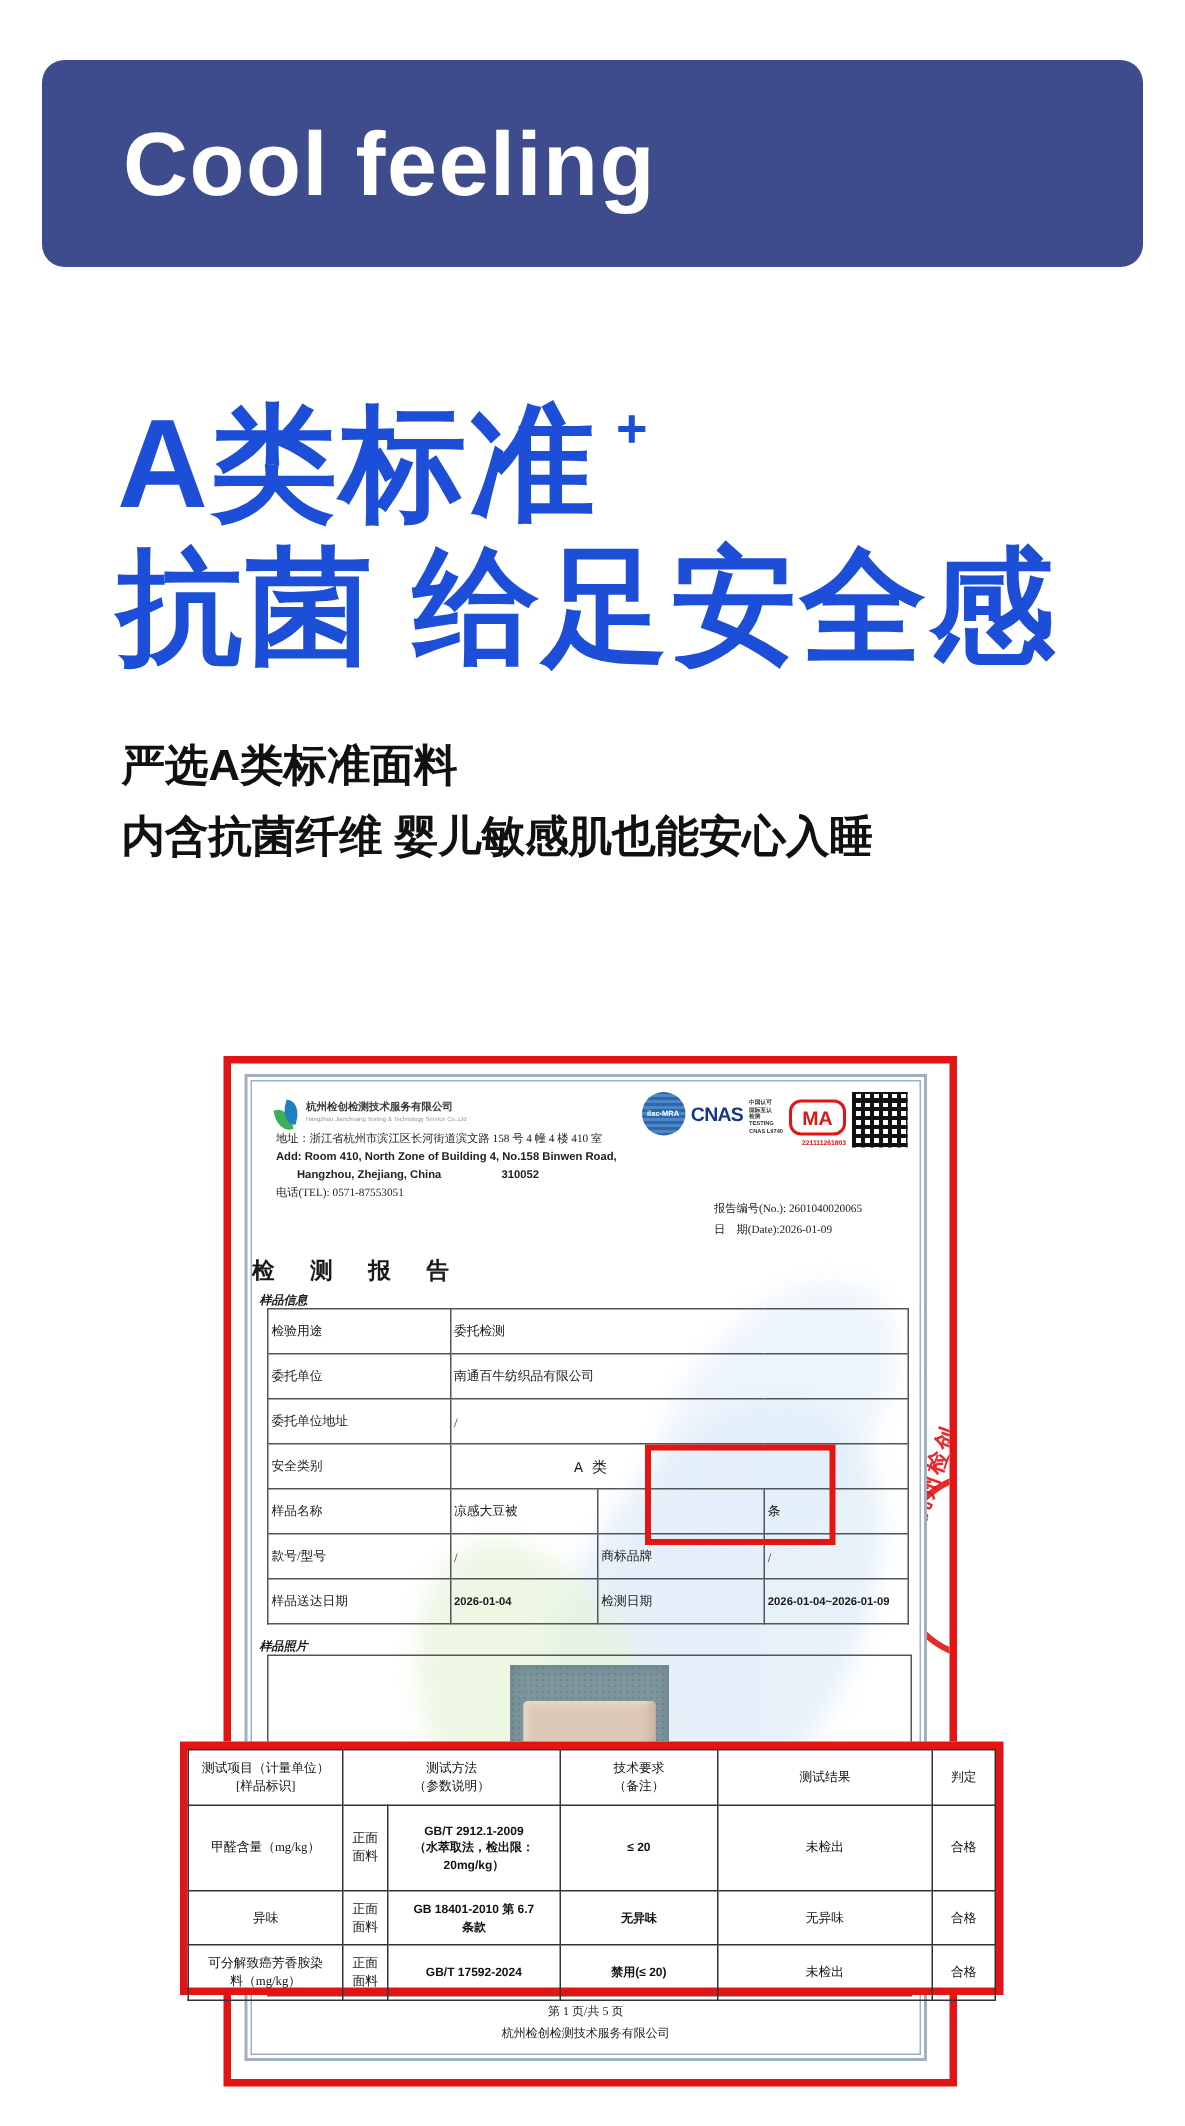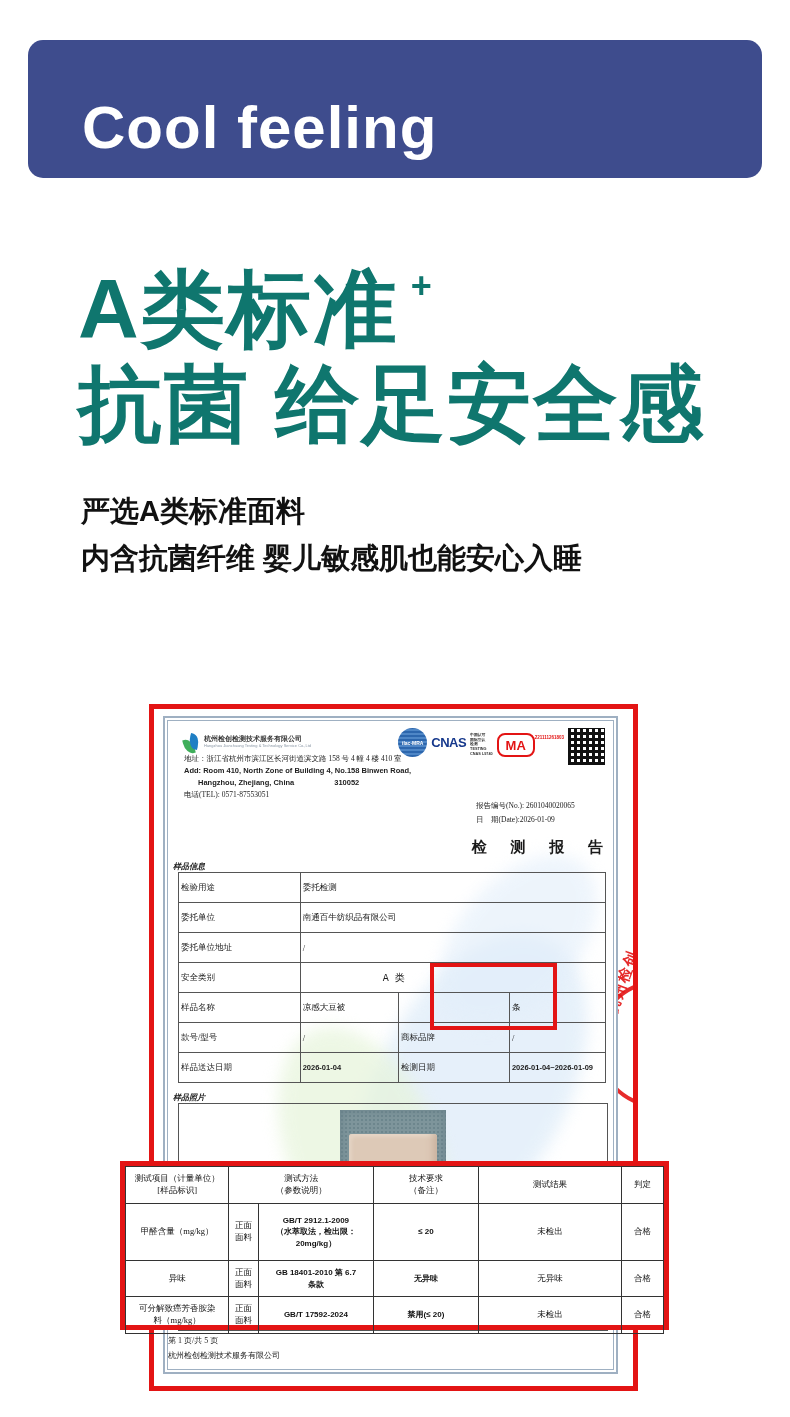--- a/index.html
+++ b/index.html
@@ -6,27 +6,27 @@
     --red:#e31414;
     --blue:#3e4c8d;
     --line:#555;
   }
   html,body{margin:0;padding:0;background:#fff;}
   .canvas{position:relative;width:790px;height:1417px;background:#fff;overflow:hidden;
           font-family:"Liberation Sans",sans-serif;}
 
   
   .banner{position:absolute;left:28px;top:40px;width:734px;height:138px;background:var(--blue);
-          border-radius:15px;display:flex;align-items:flex-end;justify-content:space-between;
-          padding:16px 54px;box-sizing:border-box;}
+          border-radius:15px;display:flex;align-items:center;justify-content:space-between;
+          padding:0 54px;box-sizing:border-box;}
   .banner-title{color:#fff;font-size:60px;font-weight:800;letter-spacing:1px;}
   .banner-tag{color:#fff;font-size:21px;font-weight:700;line-height:1.45;text-align:left;}
 
   
-  .headline{position:absolute;left:78px;top:262px;color:#0f766e;font-weight:800;
+  .headline{position:absolute;left:78px;top:262px;color:#1d4ed8;font-weight:800;
             font-size:84px;line-height:1.13;letter-spacing:2px;white-space:nowrap;}
   .headline .sup{font-size:36px;position:relative;top:-40px;margin-left:12px;font-weight:800;}
   .subtext{position:absolute;left:81px;top:488px;font-size:29px;font-weight:600;color:#111;
            line-height:1.62;white-space:nowrap;}
 
   
   .red-frame{position:absolute;left:149px;top:704px;width:489px;height:687px;
              border:5px solid var(--red);box-sizing:border-box;overflow:hidden;}
   .stamp-circle{position:absolute;left:441px;top:271px;width:120px;height:120px;
                 border:4px solid var(--red);border-radius:50%;opacity:.9;}
@@ -52,54 +52,54 @@
   .rpt-company{font-size:7px;font-weight:700;color:#3a3a3a;line-height:1.3;font-family:"Liberation Sans",sans-serif;}
   .rpt-company small{display:block;font-size:4px;font-weight:400;color:#8a97a5;}
 
   .rpt-badges{position:absolute;right:8px;top:7px;display:flex;gap:4px;align-items:flex-start;z-index:2;
               font-family:"Liberation Sans",sans-serif;}
   .ilac{width:29px;height:29px;border-radius:50%;color:#fff;font-size:5px;font-weight:700;
         display:flex;align-items:center;justify-content:center;
         background:repeating-linear-gradient(0deg,#2c66ad 0 2px,#4e86c6 2px 4px);}
   .cnas{color:#16388c;font-weight:800;font-size:13px;margin-top:7px;letter-spacing:-0.5px;}
   .cnas-text{font-size:3.8px;color:#333;line-height:1.25;margin-top:5px;white-space:pre-line;font-weight:700;}
-  .cma-wrap{display:flex;flex-direction:row;align-items:flex-start;margin-top:5px;}
+  .cma-wrap{display:flex;flex-direction:column;align-items:flex-end;margin-top:5px;}
   .cma{width:34px;height:20px;border:2.5px solid var(--red);border-radius:8px;color:var(--red);
        font-weight:800;font-size:13px;display:flex;align-items:center;justify-content:center;}
   .cma-num{color:var(--red);font-size:4.5px;margin-top:2px;font-weight:700;}
   .qr{width:37px;height:37px;
       background:repeating-linear-gradient(0deg,#111 0 3px,transparent 3px 6px),
                  repeating-linear-gradient(90deg,#111 0 3px,#fff 3px 6px);}
 
   .rpt-address{position:absolute;left:16px;top:32px;font-size:7.5px;line-height:1.6;color:#1c1c1c;z-index:2;}
   .rpt-address .en{font-family:"Liberation Sans",sans-serif;font-weight:600;color:#222;}
   .rpt-address .indent{padding-left:14px;}
   .rpt-address .gap{display:inline-block;width:40px;}
   .rpt-no{position:absolute;left:308px;top:78px;font-size:7.5px;font-weight:400;line-height:1.8;z-index:2;}
 
-  .rpt-title{position:absolute;left:0;right:0;top:117px;text-align:right;font-size:15px;
+  .rpt-title{position:absolute;left:0;right:0;top:117px;text-align:left;font-size:15px;
              font-weight:700;letter-spacing:10px;z-index:2;}
   .sec-label{position:absolute;left:5px;font-size:8px;font-weight:700;font-style:italic;z-index:2;}
   .sec-info{top:140px;}
   .sec-photo{top:371px;}
 
   table{border-collapse:collapse;table-layout:fixed;}
   .info-table{position:absolute;left:10px;top:151px;width:428px;font-size:8.5px;z-index:2;background:transparent;}
   .info-table td{border:1px solid var(--line);height:29px;text-align:left;padding:0 2px;overflow:hidden;}
   .info-table .value-shift{text-indent:80px;font-family:Liberation Mono, monospace;font-size:10px;}
   .info-table .num{font-family:"Liberation Sans",sans-serif;font-weight:700;font-size:7.5px;}
 
   .photo-box{position:absolute;left:10px;top:382px;width:428px;height:226px;border:1px solid var(--line);z-index:2;}
   .bed{position:absolute;left:50%;top:6px;transform:translateX(-50%);width:106px;height:90px;
        background:#7e959b;box-shadow:inset 0 0 10px #68818a;
        background-image:radial-gradient(#6d868d 1px,transparent 1px);background-size:4px 4px;}
   .quilt{position:absolute;left:9px;top:24px;width:88px;height:60px;background:#ddc9b7;
          border-radius:3px;box-shadow:inset -3px -4px 8px #c5ad99, inset 2px 2px 4px #efe2d4;}
 
-  .rpt-footer{position:absolute;left:0;right:0;top:612px;font-size:8px;
+  .rpt-footer{position:absolute;left:0;right:0;top:612px;text-align:center;font-size:8px;
               line-height:1.9;z-index:2;}
 
   
   .a-box{position:absolute;left:430px;top:963px;width:127px;height:67px;border:4px solid var(--red);
          box-sizing:border-box;z-index:5;}
 
   
   .test-overlay{position:absolute;left:120px;top:1161px;width:549px;height:169px;background:#fff;
                 border:5px solid var(--red);box-sizing:border-box;z-index:6;}
   .test-table{width:100%;height:100%;font-size:8.5px;font-family:"Liberation Serif",serif;color:#111;}

